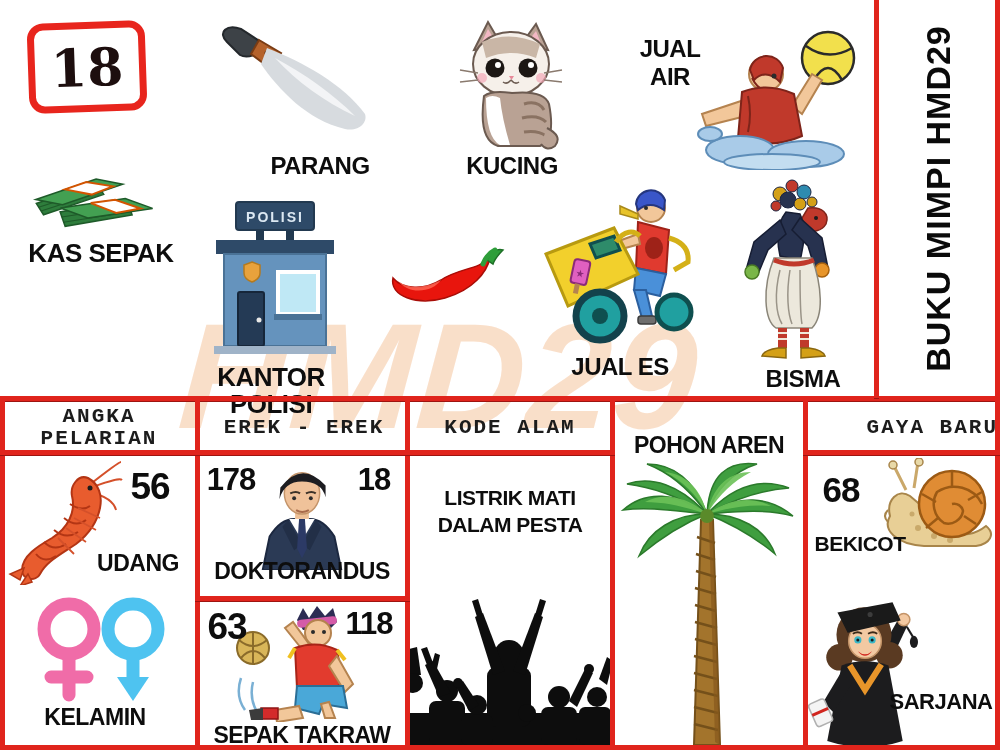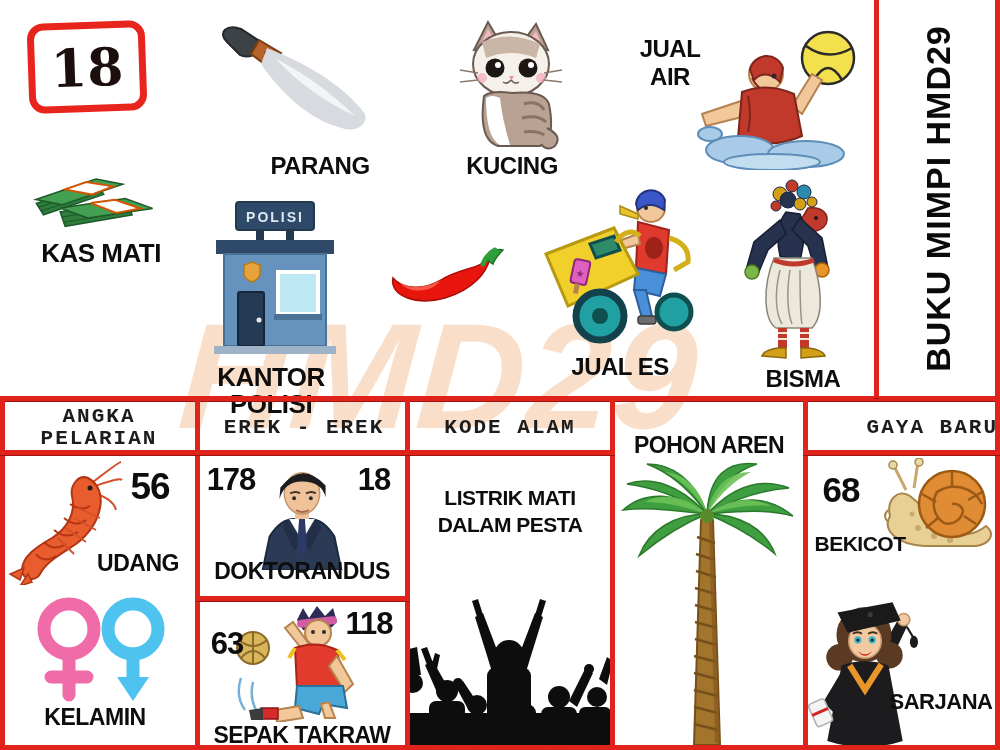--- a/index.html
+++ b/index.html
@@ -101,21 +101,21 @@
       <polygon points="8,22 70,8 96,16 34,30" fill="#43a052" stroke="#1e5a29" stroke-width="1.5"></polygon>
       <polygon points="38,15 60,10 86,17 64,23" fill="#ffffff" stroke="#d35400" stroke-width="2"></polygon>
     </g>
     <g transform="rotate(4 90 44)">
       <polygon points="32,44 38,58 104,42 98,28" fill="#2e7d3c" stroke="#1e5a29" stroke-width="1.5"></polygon>
       <path d="M34,49 L100,34 M36,54 L102,39" stroke="#1e5a29" stroke-width="1"></path>
       <polygon points="32,40 96,26 124,34 60,48" fill="#43a052" stroke="#1e5a29" stroke-width="1.5"></polygon>
       <polygon points="62,33 86,28 112,35 88,41" fill="#ffffff" stroke="#d35400" stroke-width="2"></polygon>
     </g>
   </svg>
-  <div class="lbl txt" style="left:21px;top:240px;width:160px;font-size:26px;">KAS MATI</div>
+  <div class="lbl txt" style="left:21px;top:240px;width:160px;font-size:26px;">KAS SEPAK</div>
 
   <svg class="abs img" style="left:200px;top:200px" width="150" height="158" viewBox="0 0 150 158">
     <rect x="36" y="2" width="78" height="28" rx="3" fill="#2e4a68" stroke="#223950" stroke-width="2"></rect>
     <text x="75" y="22" text-anchor="middle" font-family="Liberation Sans,sans-serif" font-size="14" font-weight="bold" letter-spacing="2" fill="#dce8f2">POLISI</text>
     <rect x="56" y="30" width="8" height="10" fill="#223950"></rect>
       <rect x="86" y="30" width="8" height="10" fill="#223950"></rect>
     <rect x="16" y="40" width="118" height="14" fill="#2e4a68"></rect>
     <rect x="24" y="54" width="102" height="92" fill="#6593bd" stroke="#4a7296" stroke-width="2"></rect>
     <rect x="78" y="72" width="40" height="42" fill="#bfe8f5" stroke="#ffffff" stroke-width="4"></rect>
     <rect x="74" y="114" width="48" height="6" fill="#4a7296"></rect>
@@ -243,21 +243,21 @@
     <rect x="53" y="50" width="14" height="12" fill="#eec096"></rect>
     <ellipse cx="60" cy="36" rx="18" ry="21" fill="#f0c29a" stroke="#c4946a" stroke-width="1.5"></ellipse>
     <path d="M38,30 Q60,2 84,28 L84,40 Q80,24 60,24 Q42,24 37,42 Z" fill="#1d1d21"></path>
     <path d="M48,36 q6,-3 10,0 M64,36 q6,-3 10,0" stroke="#3c3228" stroke-width="2" fill="none"></path>
     <circle cx="52" cy="41" r="2" fill="#2b2b2b"></circle>
       <circle cx="69" cy="41" r="2" fill="#2b2b2b"></circle>
     <path d="M54,53 q6,4 13,0" stroke="#a86a4a" stroke-width="2" fill="none"></path>
   </svg>
   <div class="lbl txt" style="left:199px;top:559px;width:206px;font-size:23px;">DOKTORANDUS</div>
 
-  <div class="num txt" style="left:198px;top:606px;width:58px;font-size:31px;margin-top:20px;">63</div>
+  <div class="num txt" style="left:198px;top:606px;width:58px;font-size:37px;">63</div>
   <div class="num txt" style="left:336px;top:606px;width:66px;font-size:31px;">118</div>
   <svg class="abs img" style="left:225px;top:600px" width="160" height="122" viewBox="0 0 160 122">
     <circle cx="28" cy="48" r="16" fill="#d9b659" stroke="#8a6b2a" stroke-width="2"></circle>
     <path d="M14,40 Q28,52 42,40 M16,58 Q28,44 40,58 M28,32 L28,64" stroke="#8a6b2a" stroke-width="2" fill="none"></path>
     <path d="M16,78 Q10,96 20,110 M28,82 Q24,98 32,112" stroke="#7ab0d4" stroke-width="2.5" fill="none"></path>
     <path d="M72,20 L78,8 L84,18 L92,6 L100,16 L108,8 L112,22 L104,30 L78,30 Z" fill="#2c2c54"></path>
     <rect x="72" y="18" width="40" height="8" rx="4" fill="#d45ba8" transform="rotate(-6 92 22)"></rect>
     <circle cx="93" cy="33" r="13" fill="#f2c79a" stroke="#b5834f" stroke-width="2"></circle>
     <circle cx="88" cy="32" r="2" fill="#2b2b2b"></circle>
       <circle cx="99" cy="32" r="2" fill="#2b2b2b"></circle>

